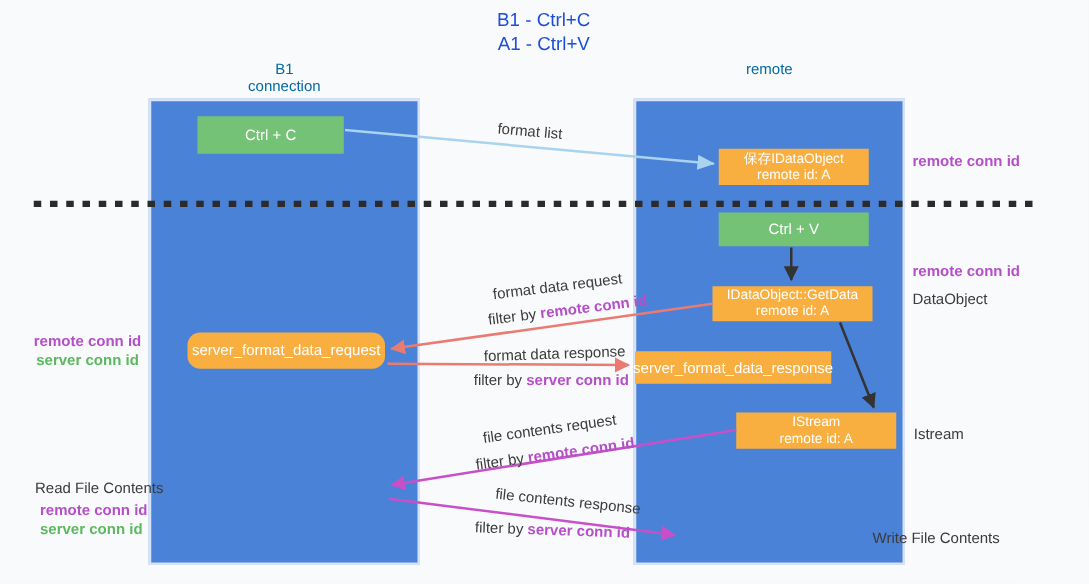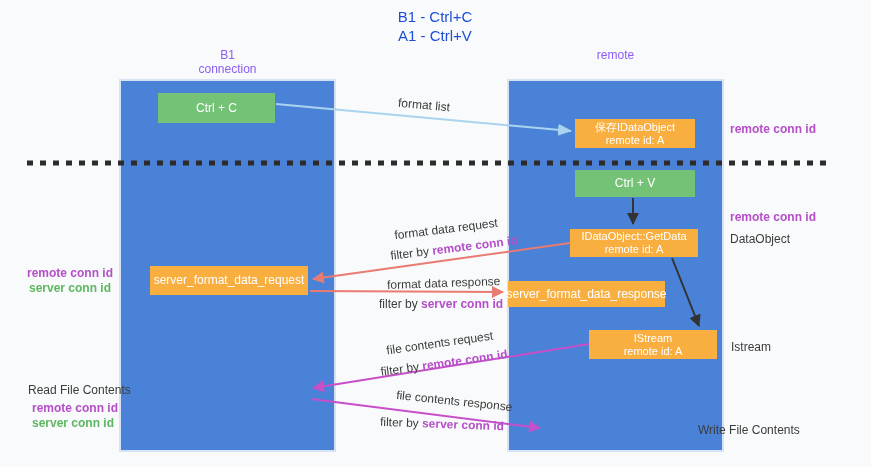--- a/index.html
+++ b/index.html
@@ -5,40 +5,40 @@
   html,body{margin:0;padding:0;}
   body{background:#eee;font-family:"Liberation Sans","DejaVu Sans",sans-serif;}
   #canvas{position:relative;width:871px;height:467px;background:#f9fafb;overflow:hidden;}
 
   
   .title{position:absolute;left:340px;top:7px;width:190px;text-align:center;
          font-size:15px;line-height:19px;color:#1d4ed8;z-index:5;}
 
   
   .lane-header{position:absolute;width:217px;text-align:center;font-size:12px;
-               line-height:14px;color:#8b5cf6;z-index:5;}
+               line-height:14px;color:#0369a1;z-index:5;}
   .lane-header.left{left:119px;top:48px;}
   .lane-header.right{left:507px;top:48px;}
 
   
   .lane{position:absolute;top:79px;width:213px;height:369px;background:#4A82D8;
         border:2px solid #d7e2f7;z-index:1;}
   .lane.left{left:119px;}
   .lane.right{left:507px;}
 
   
   .box{position:absolute;z-index:3;display:flex;flex-direction:column;align-items:center;
        justify-content:center;color:#fff;font-size:11px;line-height:13px;text-align:center;}
   .box.orange{background:#F9AE40;}
   .box.green{background:#74C276;font-size:12px;}
   #box-ctrl-c{left:158px;top:93px;width:117px;height:30px;}
   #box-save-obj{left:575px;top:119px;width:120px;height:29px;}
   #box-ctrl-v{left:575px;top:170px;width:120px;height:27px;}
   #box-getdata{left:570px;top:229px;width:128px;height:28px;}
-  #box-fmt-req{left:150px;top:266px;width:158px;height:29px;font-size:12px;}
+  #box-fmt-req{left:150px;top:266px;width:158px;height:29px;font-size:12px;border-radius:10px;}
   #box-fmt-resp{left:508px;top:281px;width:157px;height:26px;font-size:12px;}
   #box-istream{left:589px;top:330px;width:128px;height:29px;}
   #box-file-req{left:150px;top:383px;width:158px;height:28px;font-size:12px;}
   #box-file-resp{left:545px;top:417px;width:160px;height:27px;font-size:12px;}
 
   
   #arrows{position:absolute;left:0;top:0;z-index:4;pointer-events:none;}
 
   
   .lbl{position:absolute;z-index:5;font-size:12px;color:#3b3b3b;white-space:nowrap;}

